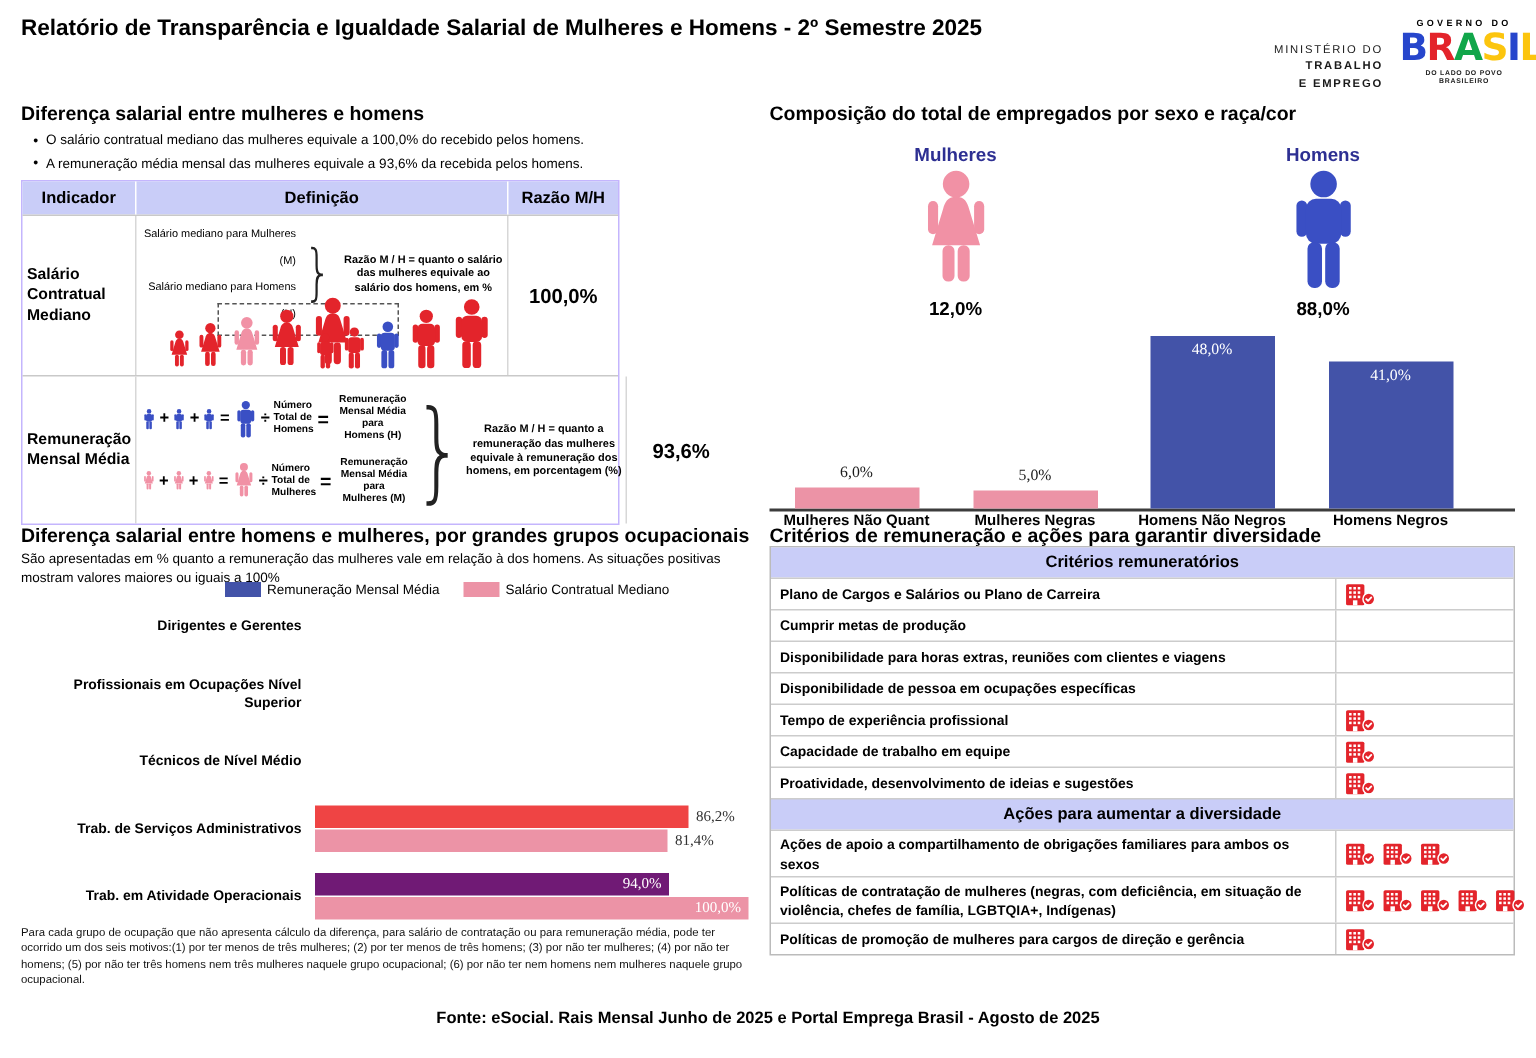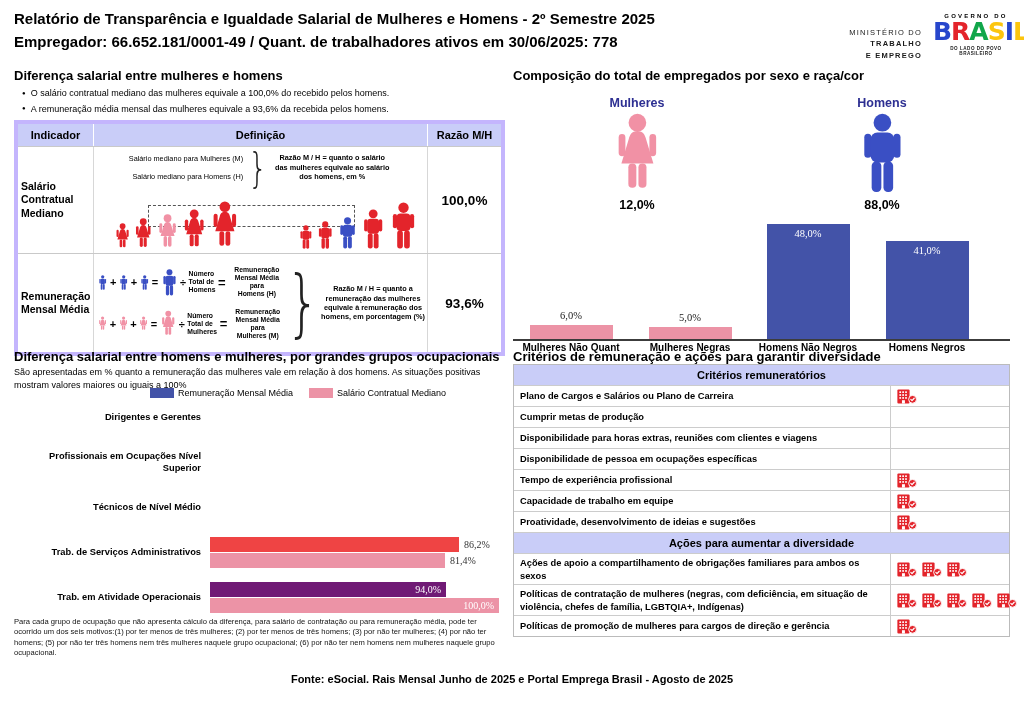--- a/index.html
+++ b/index.html
@@ -19,21 +19,21 @@
   .sec-title{position:absolute;font-size:13px;font-weight:bold;}
   #t-wagegap{left:14px;top:68px;}
   #t-comp{left:513px;top:68px;}
   #t-occ{left:14px;top:349px;}
   #t-crit{left:513px;top:349px;}
 
   .bullets{position:absolute;left:22px;top:86px;margin:0;padding:0;list-style:none;font-size:9px;line-height:1.75;}
   .bullets li::before{content:"●";font-size:6px;vertical-align:1.5px;margin-right:5px;}
 
   
-  .wg-table{position:absolute;left:14px;top:120px;width:491px;border:4px solid #c4b5fd;box-sizing:border-box;}
+  .wg-table{position:absolute;left:14px;top:120px;width:399px;border:1px solid #c4b5fd;box-sizing:border-box;}
   .wg-head{display:flex;background:var(--lavender);font-weight:bold;font-size:11px;text-align:center;}
   .wg-head>div{padding:5px 2px;box-sizing:border-box;}
   .wg-c1{width:76px;flex:none;border-right:1px solid #fff;}
   .wg-c2{flex:1;border-right:1px solid #fff;}
   .wg-c3{width:73px;flex:none;}
   .wg-row{display:flex;border-top:1px solid #c9c9c9;}
   .wg-row .c1{width:76px;flex:none;border-right:1px solid #d7d7d7;display:flex;align-items:center;padding:2px 3px;font-weight:bold;font-size:10.5px;line-height:1.25;box-sizing:border-box;}
   .wg-row .c2{flex:1;border-right:1px solid #d7d7d7;position:relative;box-sizing:border-box;}
   .wg-row .c3{width:73px;flex:none;display:flex;align-items:center;justify-content:center;font-weight:bold;font-size:13.5px;}
   .r1{height:106px;}
@@ -90,21 +90,20 @@
   .crit-icons{flex:1;border-left:1px solid #ccc;display:flex;align-items:center;gap:5px;padding-left:6px;}
 
   .footer{position:absolute;left:0;top:673px;width:1024px;text-align:center;font-weight:bold;font-size:11px;}
 </style>
 </head>
 <body>
 
 <div class="page">
 
   <div class="hdr-title">Relatório de Transparência e Igualdade Salarial de Mulheres e Homens - 2º Semestre 2025</div>
-  <div class="hdr-emp">Empregador: 66.652.181/0001-49 / Quant. de trabalhadores ativos em 30/06/2025: 778</div>
 
   <div class="ministry">
     <div>MINISTÉRIO DO</div>
     <div class="b">TRABALHO</div>
     <div class="b">E EMPREGO</div>
   </div>
   <div class="gov">
     <div class="gov-top">GOVERNO DO</div>
     <div class="gov-name" id="gov-name"><span style="color:#2746cc">B</span><span style="color:#e3242b">R</span><span style="color:#11a64a">A</span><span style="color:#fcc50e">S</span><span style="color:#2746cc">I</span><span style="color:#fcc50e">L</span></div>
     <div class="gov-bottom">DO LADO DO POVO BRASILEIRO</div>

